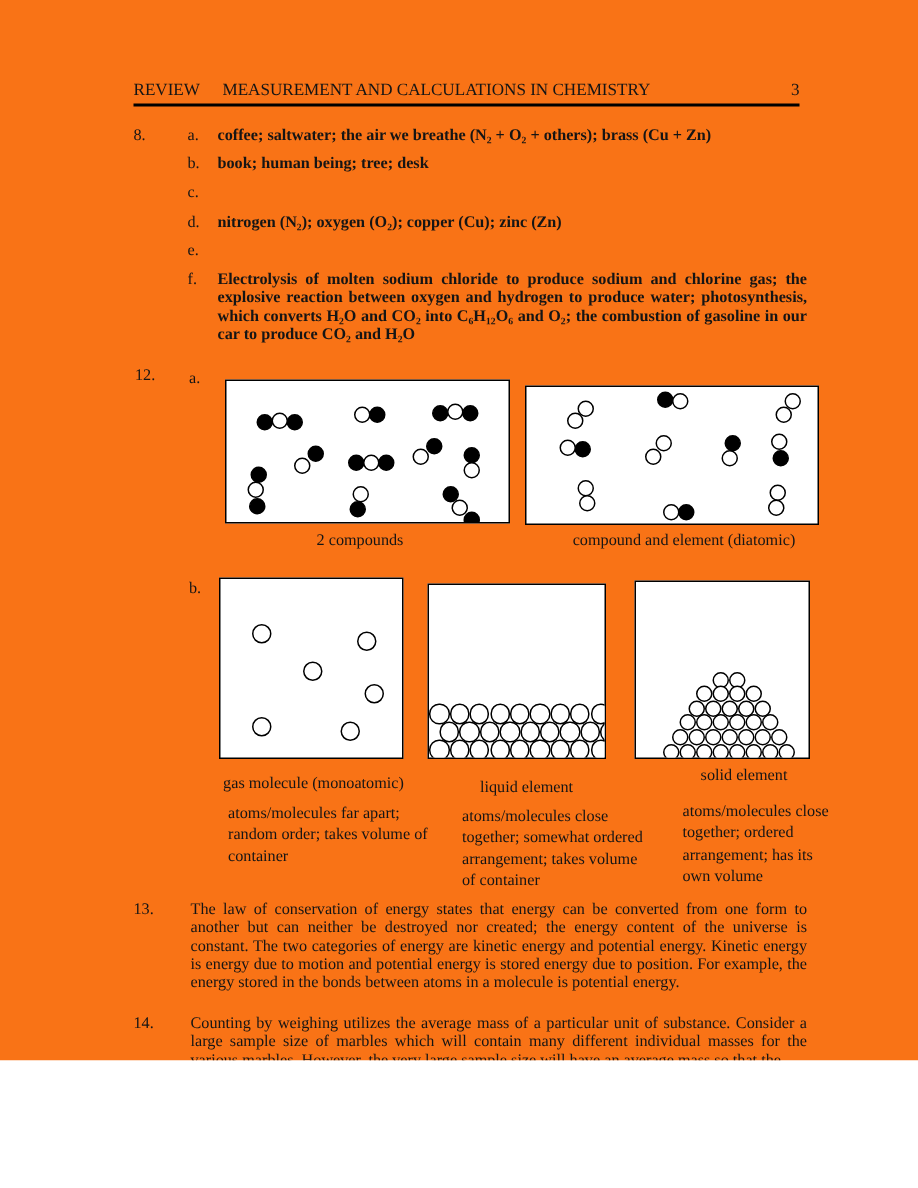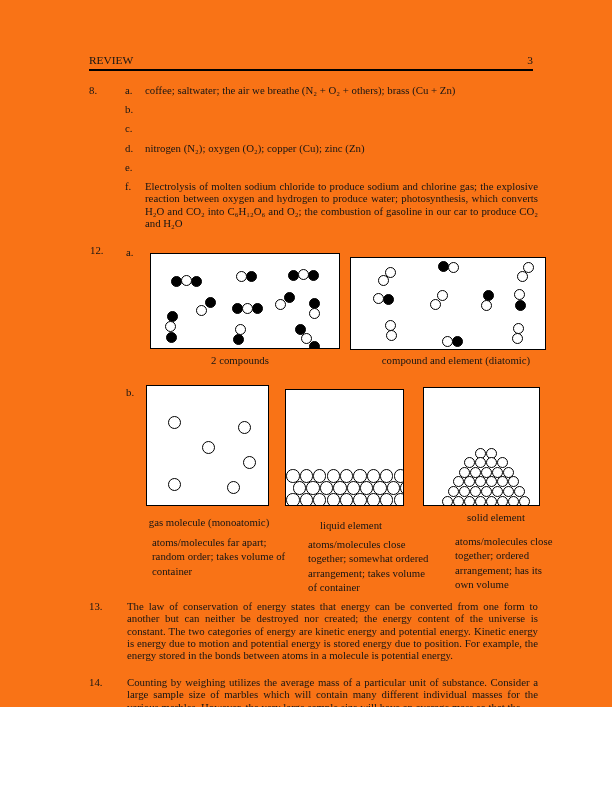--- a/index.html
+++ b/index.html
@@ -10,21 +10,21 @@
   .page-header { position:absolute; left:89px; top:54px; width:444px; display:flex; align-items:baseline;
                  font-size:11.4px; line-height:12px; padding-bottom:3px; border-bottom:2.8px solid #000; }
   .hdr-title { margin-left:15px; }
   .hdr-page { margin-left:auto; }
 
   
   .list11 { position:absolute; left:89px; top:84px; width:449px; font-size:10.8px; line-height:12.3px; }
   .li-row { display:flex; margin-bottom:6.9px; }
   .li-num { width:36px; flex:none; }
   .li-letter { width:20px; flex:none; }
-  .li-text { flex:1; }
+  .li-text { flex:1;font-weight:bold; }
   .just { text-align:justify; }
 
   
   .marker { position:absolute; font-size:10.8px; }
   #i12-num { left:90px; top:244px; }
   #i12-a  { left:126px; top:246px; }
   #i12-b  { left:126px; top:386px; }
 
   
   .pbox { position:absolute; background:#fff; border:1.6px solid #000; overflow:hidden; box-sizing:border-box; }
@@ -65,32 +65,34 @@
   #brand .by { color:#58a6f5; }
   #brand svg { display:block; }
 </style>
 </head>
 <body>
 
 <div class="page">
 
   <header class="page-header">
     <span>REVIEW</span>
+    <span class="hdr-title">MEASUREMENT AND CALCULATIONS IN CHEMISTRY</span>
     <span class="hdr-page">3</span>
   </header>
 
   <section class="list11">
     <div class="li-row">
       <span class="li-num">8.</span>
       <span class="li-letter">a.</span>
       <span class="li-text">coffee; saltwater; the air we breathe (N₂ + O₂ + others); brass (Cu + Zn)</span>
     </div>
     <div class="li-row">
       <span class="li-num"></span>
       <span class="li-letter">b.</span>
+      <span class="li-text">book; human being; tree; desk</span>
     </div>
     <div class="li-row">
       <span class="li-num"></span>
       <span class="li-letter">c.</span>
     </div>
     <div class="li-row">
       <span class="li-num"></span>
       <span class="li-letter">d.</span>
       <span class="li-text">nitrogen (N₂); oxygen (O₂); copper (Cu);  zinc (Zn)</span>
     </div>

